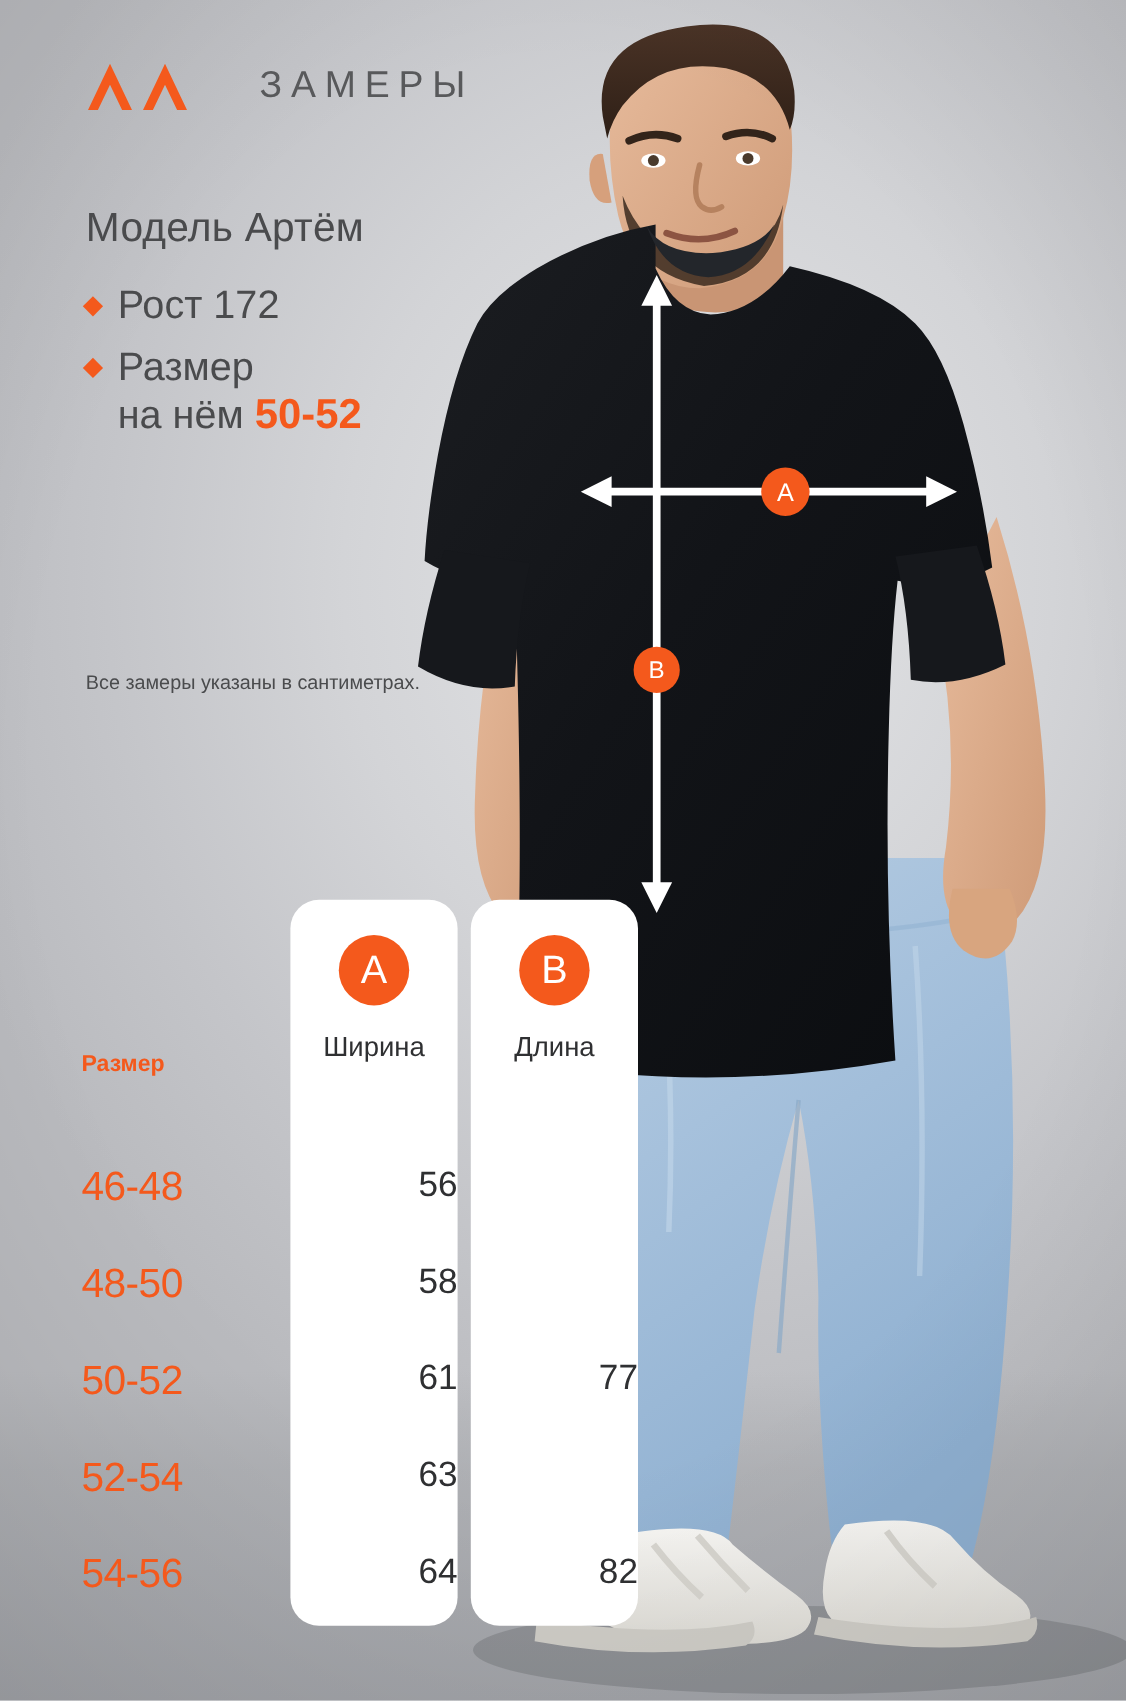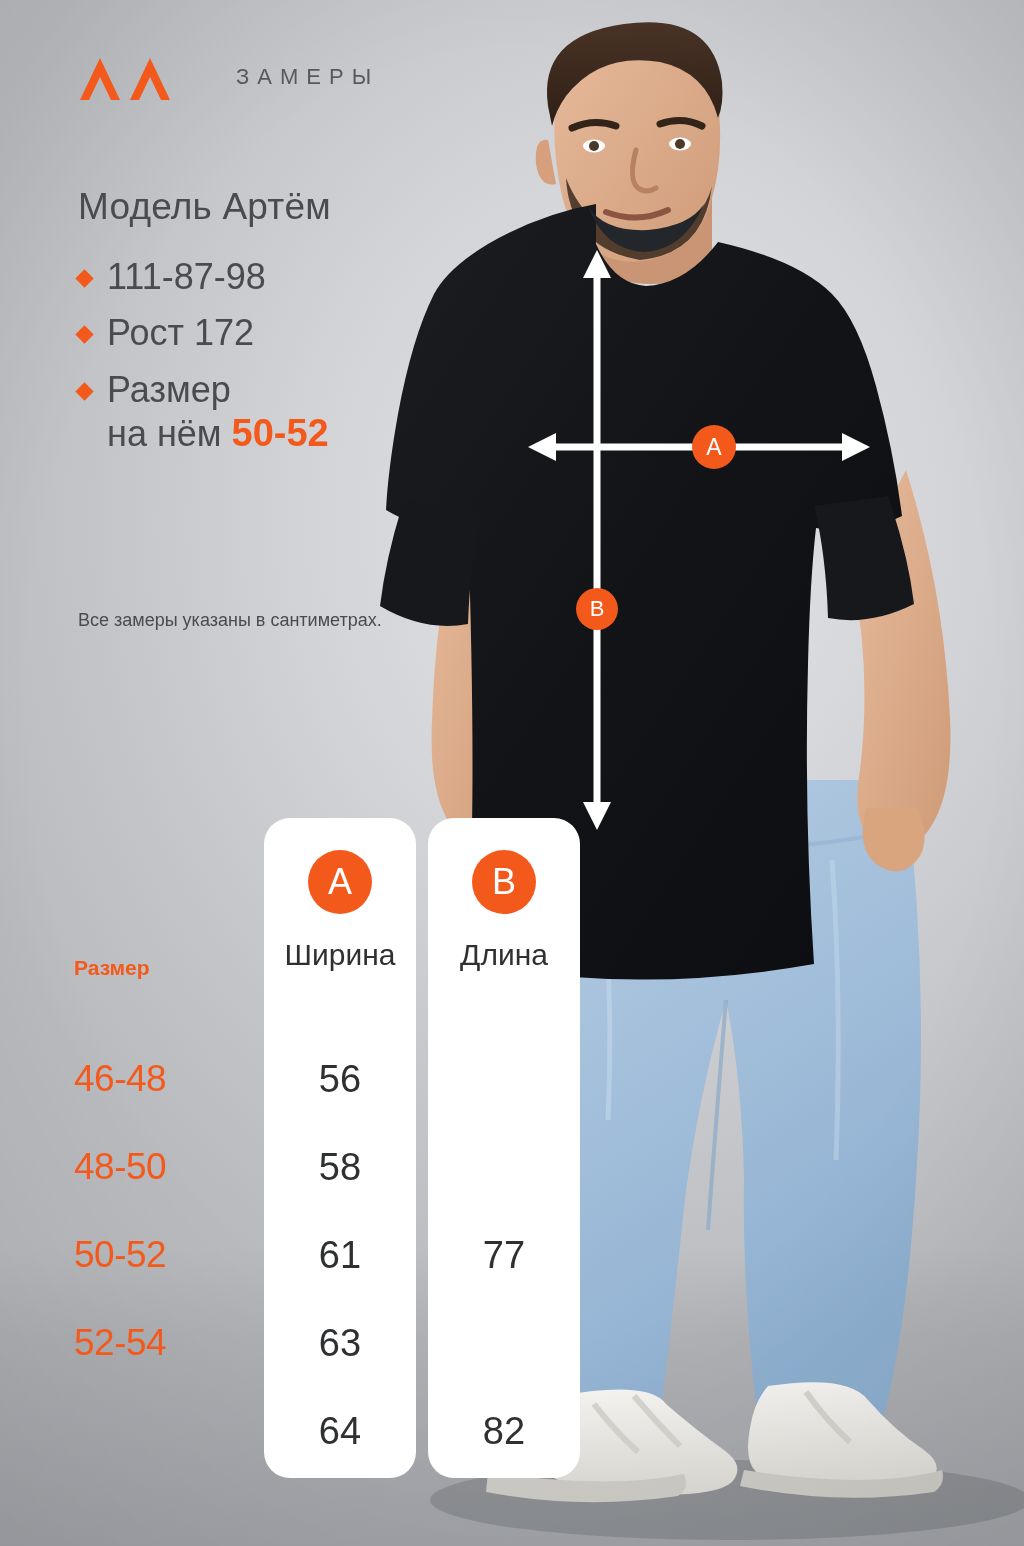--- a/index.html
+++ b/index.html
@@ -36,21 +36,21 @@
   #model { position: absolute; left: 0; top: 0; width: 1024px; height: 1546px; }
 
   
   #header {
     position: absolute;
     left: 78px; top: 52px;
     display: flex; align-items: center; gap: 62px;
   }
   #logo-mark { width: 96px; height: 50px; }
   #brand-word {
-    font-size: 22px;
+    font-size: 34px;
     letter-spacing: 8px;
     color: #58595b;
     font-weight: 400;
   }
 
   
   #model-info { position: absolute; left: 78px; top: 186px; width: 400px; }
   #model-title {
     font-size: 37px;
     color: #4a4b4d;
@@ -120,21 +120,21 @@
     position: absolute;
     top: 32px; left: 50%;
     transform: translateX(-50%);
     width: 64px; height: 64px;
     font-size: 36px;
   }
   .col-head {
     position: absolute;
     top: 120px; left: 0; right: 0;
     text-align: center;
-    font-size: 30px;
+    font-size: 25px;
     color: #2f3032;
   }
 
   .size-label {
     position: absolute;
     left: 14px;
     width: 180px;
     color: #f4591c;
     font-weight: 400;
     font-size: 37px;
@@ -143,22 +143,22 @@
   #size-head {
     position: absolute;
     left: 14px; top: 138px;
     color: #f4591c;
     font-weight: 700;
     font-size: 21px;
   }
   .cell {
     position: absolute;
     width: 152px;
-    text-align: center;
-    font-size: 38px;
+    text-align: right;
+    font-size: 32px;
     color: #2f3032;
   }
 </style>
 </head>
 <body>
 
 <div id="backdrop"></div>
 <div id="floor"></div>
 
 <svg id="model" viewBox="0 0 1024 1546">
@@ -265,24 +265,20 @@
   <svg id="logo-mark" viewBox="0 0 96 50">
     <polygon points="2,48 22,6 42,48 33,48 22,25 11,48" fill="#f4591c"></polygon>
     <polygon points="52,48 72,6 92,48 83,48 72,25 61,48" fill="#f4591c"></polygon>
   </svg>
   <div id="brand-word">ЗАМЕРЫ</div>
 </div>
 
 <div id="model-info">
   <div id="model-title">Модель Артём</div>
 
-  <div class="spec-row">
-    <span class="diamond"></span>
-    <span class="spec-text">111-87-98</span>
-  </div>
 
   <div class="spec-row">
     <span class="diamond"></span>
     <span class="spec-text">Рост 172</span>
   </div>
 
   <div class="spec-row">
     <span class="diamond"></span>
     <span class="spec-text">
       <span>Размер</span><br>
@@ -316,15 +312,16 @@
   <div class="size-label" style="top:328px">48-50</div>
   <div class="cell" style="left:204px; top:328px">58</div>
 
   <div class="size-label" style="top:416px">50-52</div>
   <div class="cell" style="left:204px; top:416px">61</div>
   <div class="cell" style="left:368px; top:416px">77</div>
 
   <div class="size-label" style="top:504px">52-54</div>
   <div class="cell" style="left:204px; top:504px">63</div>
 
+  <div class="size-label" style="top:592px">54-56</div>
   <div class="cell" style="left:204px; top:592px">64</div>
   <div class="cell" style="left:368px; top:592px">82</div>
 </div>
 
 </body></html>

